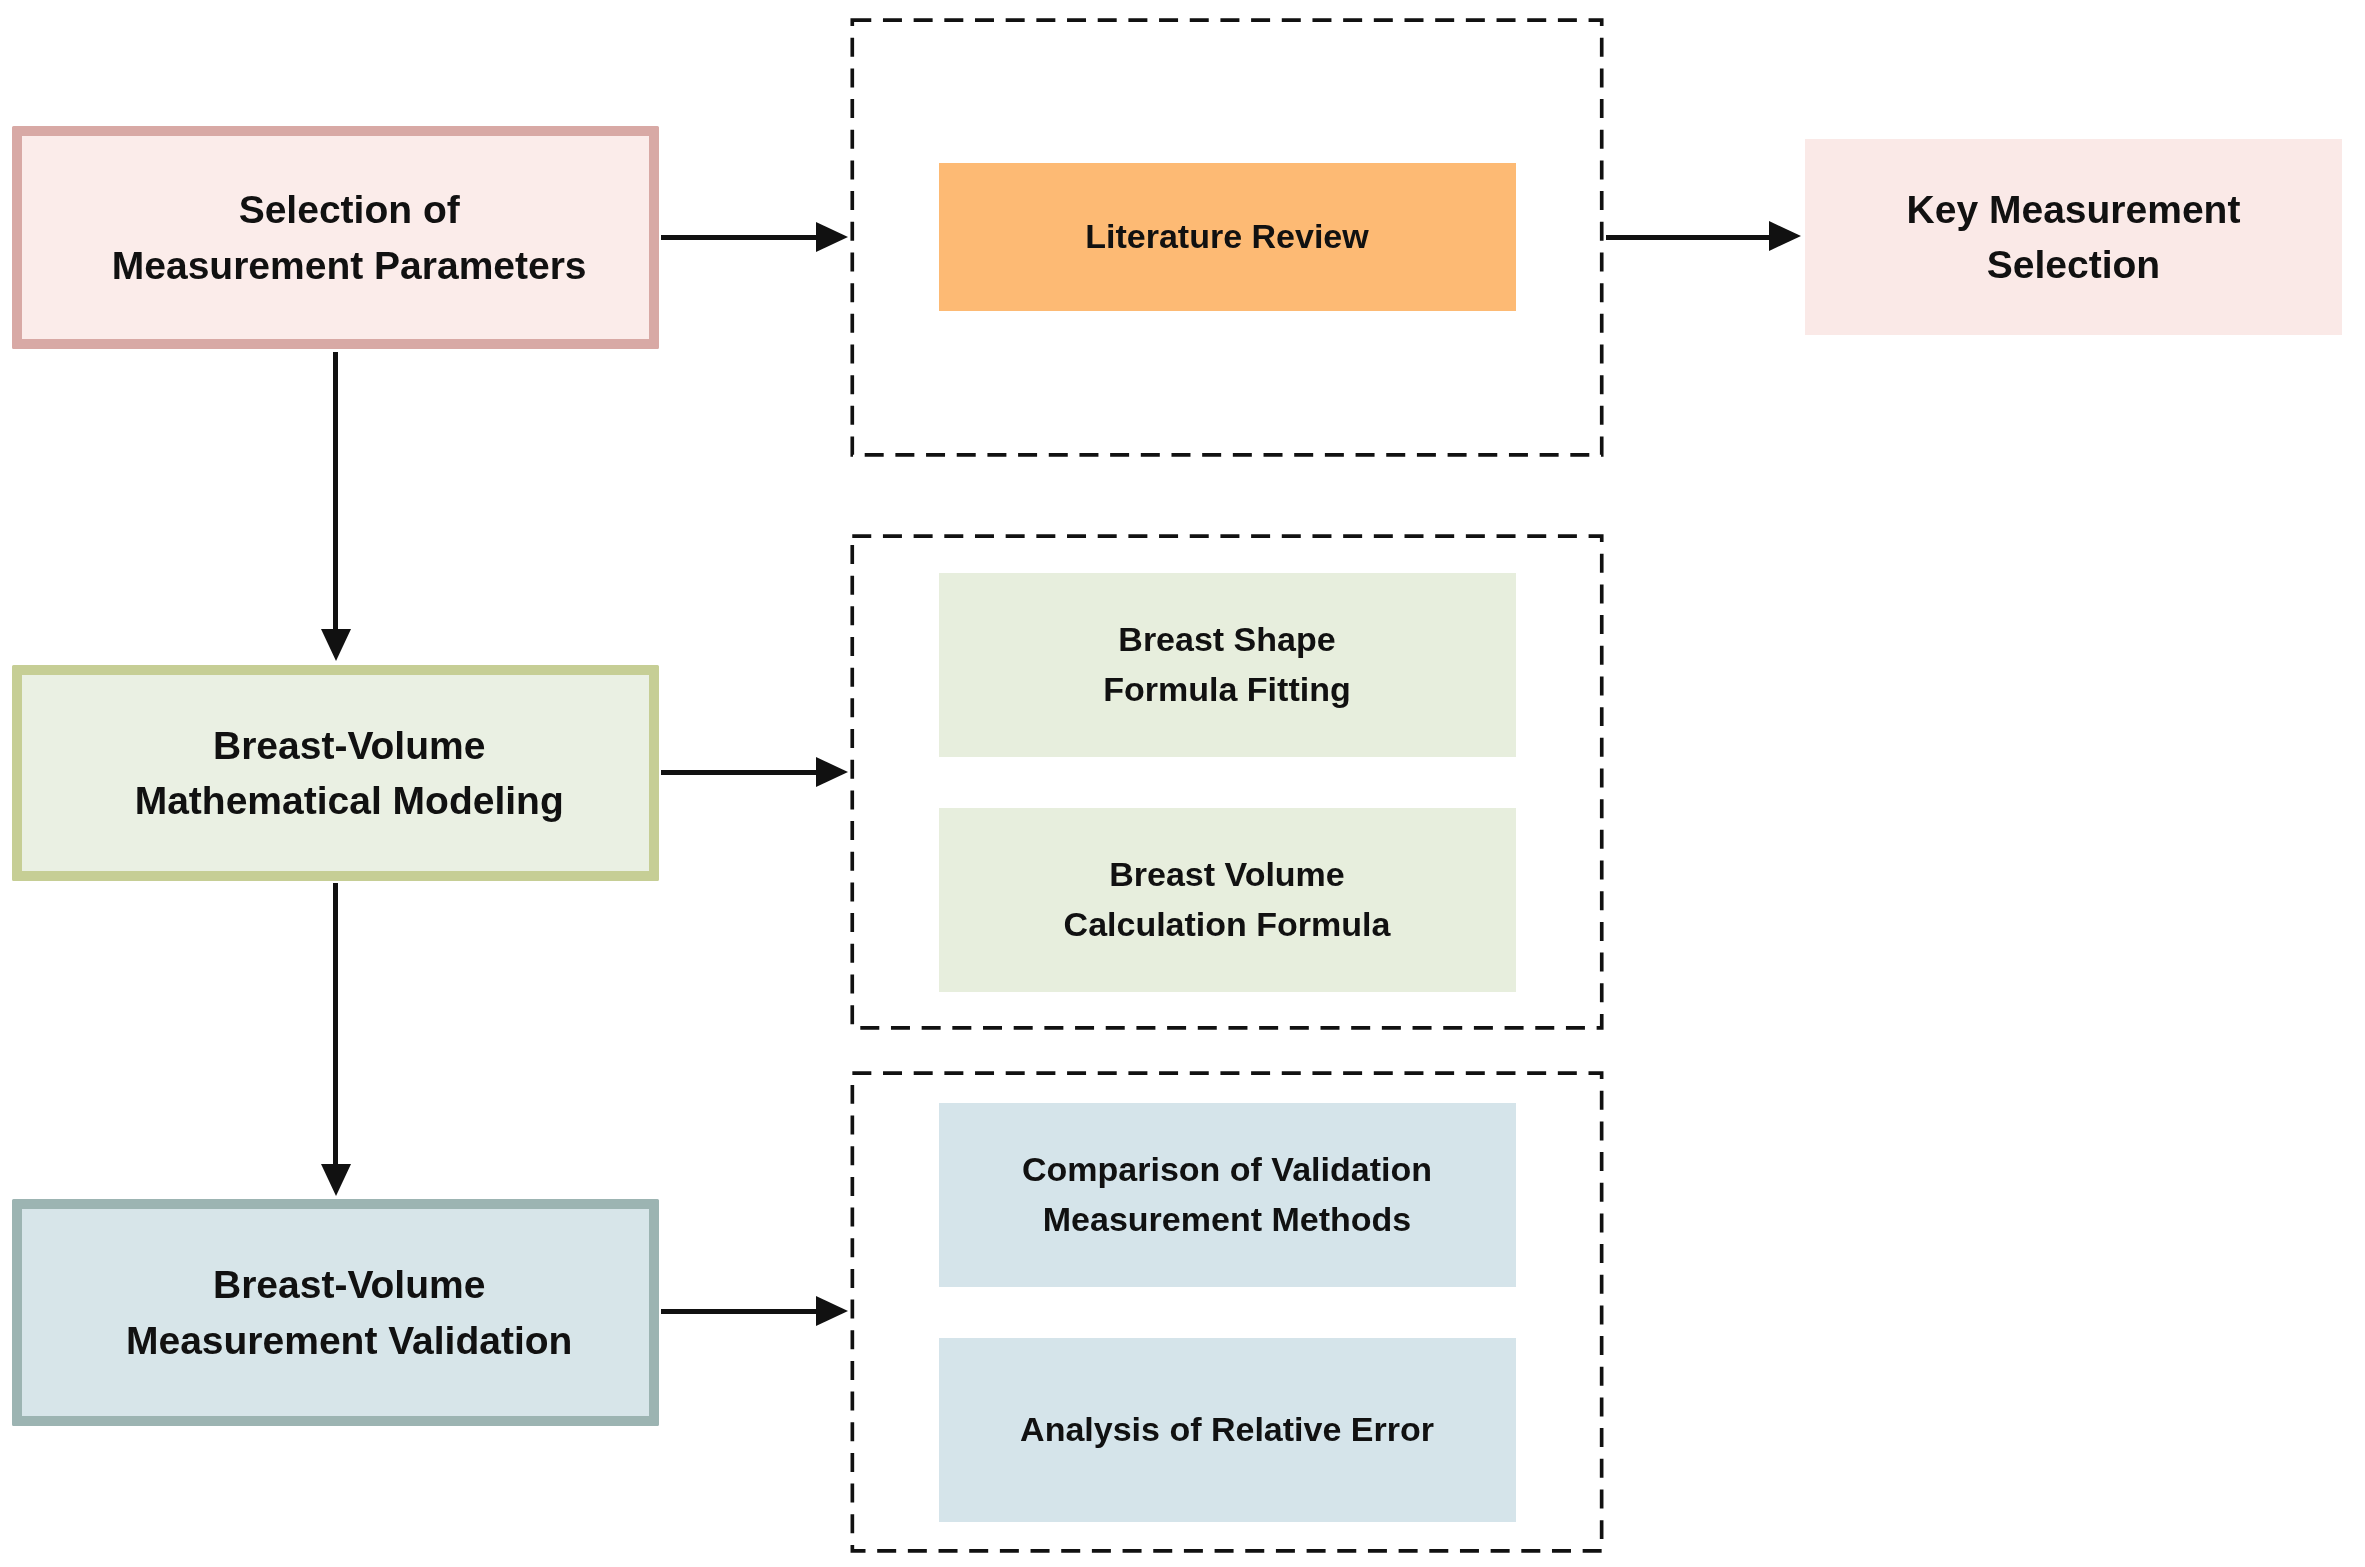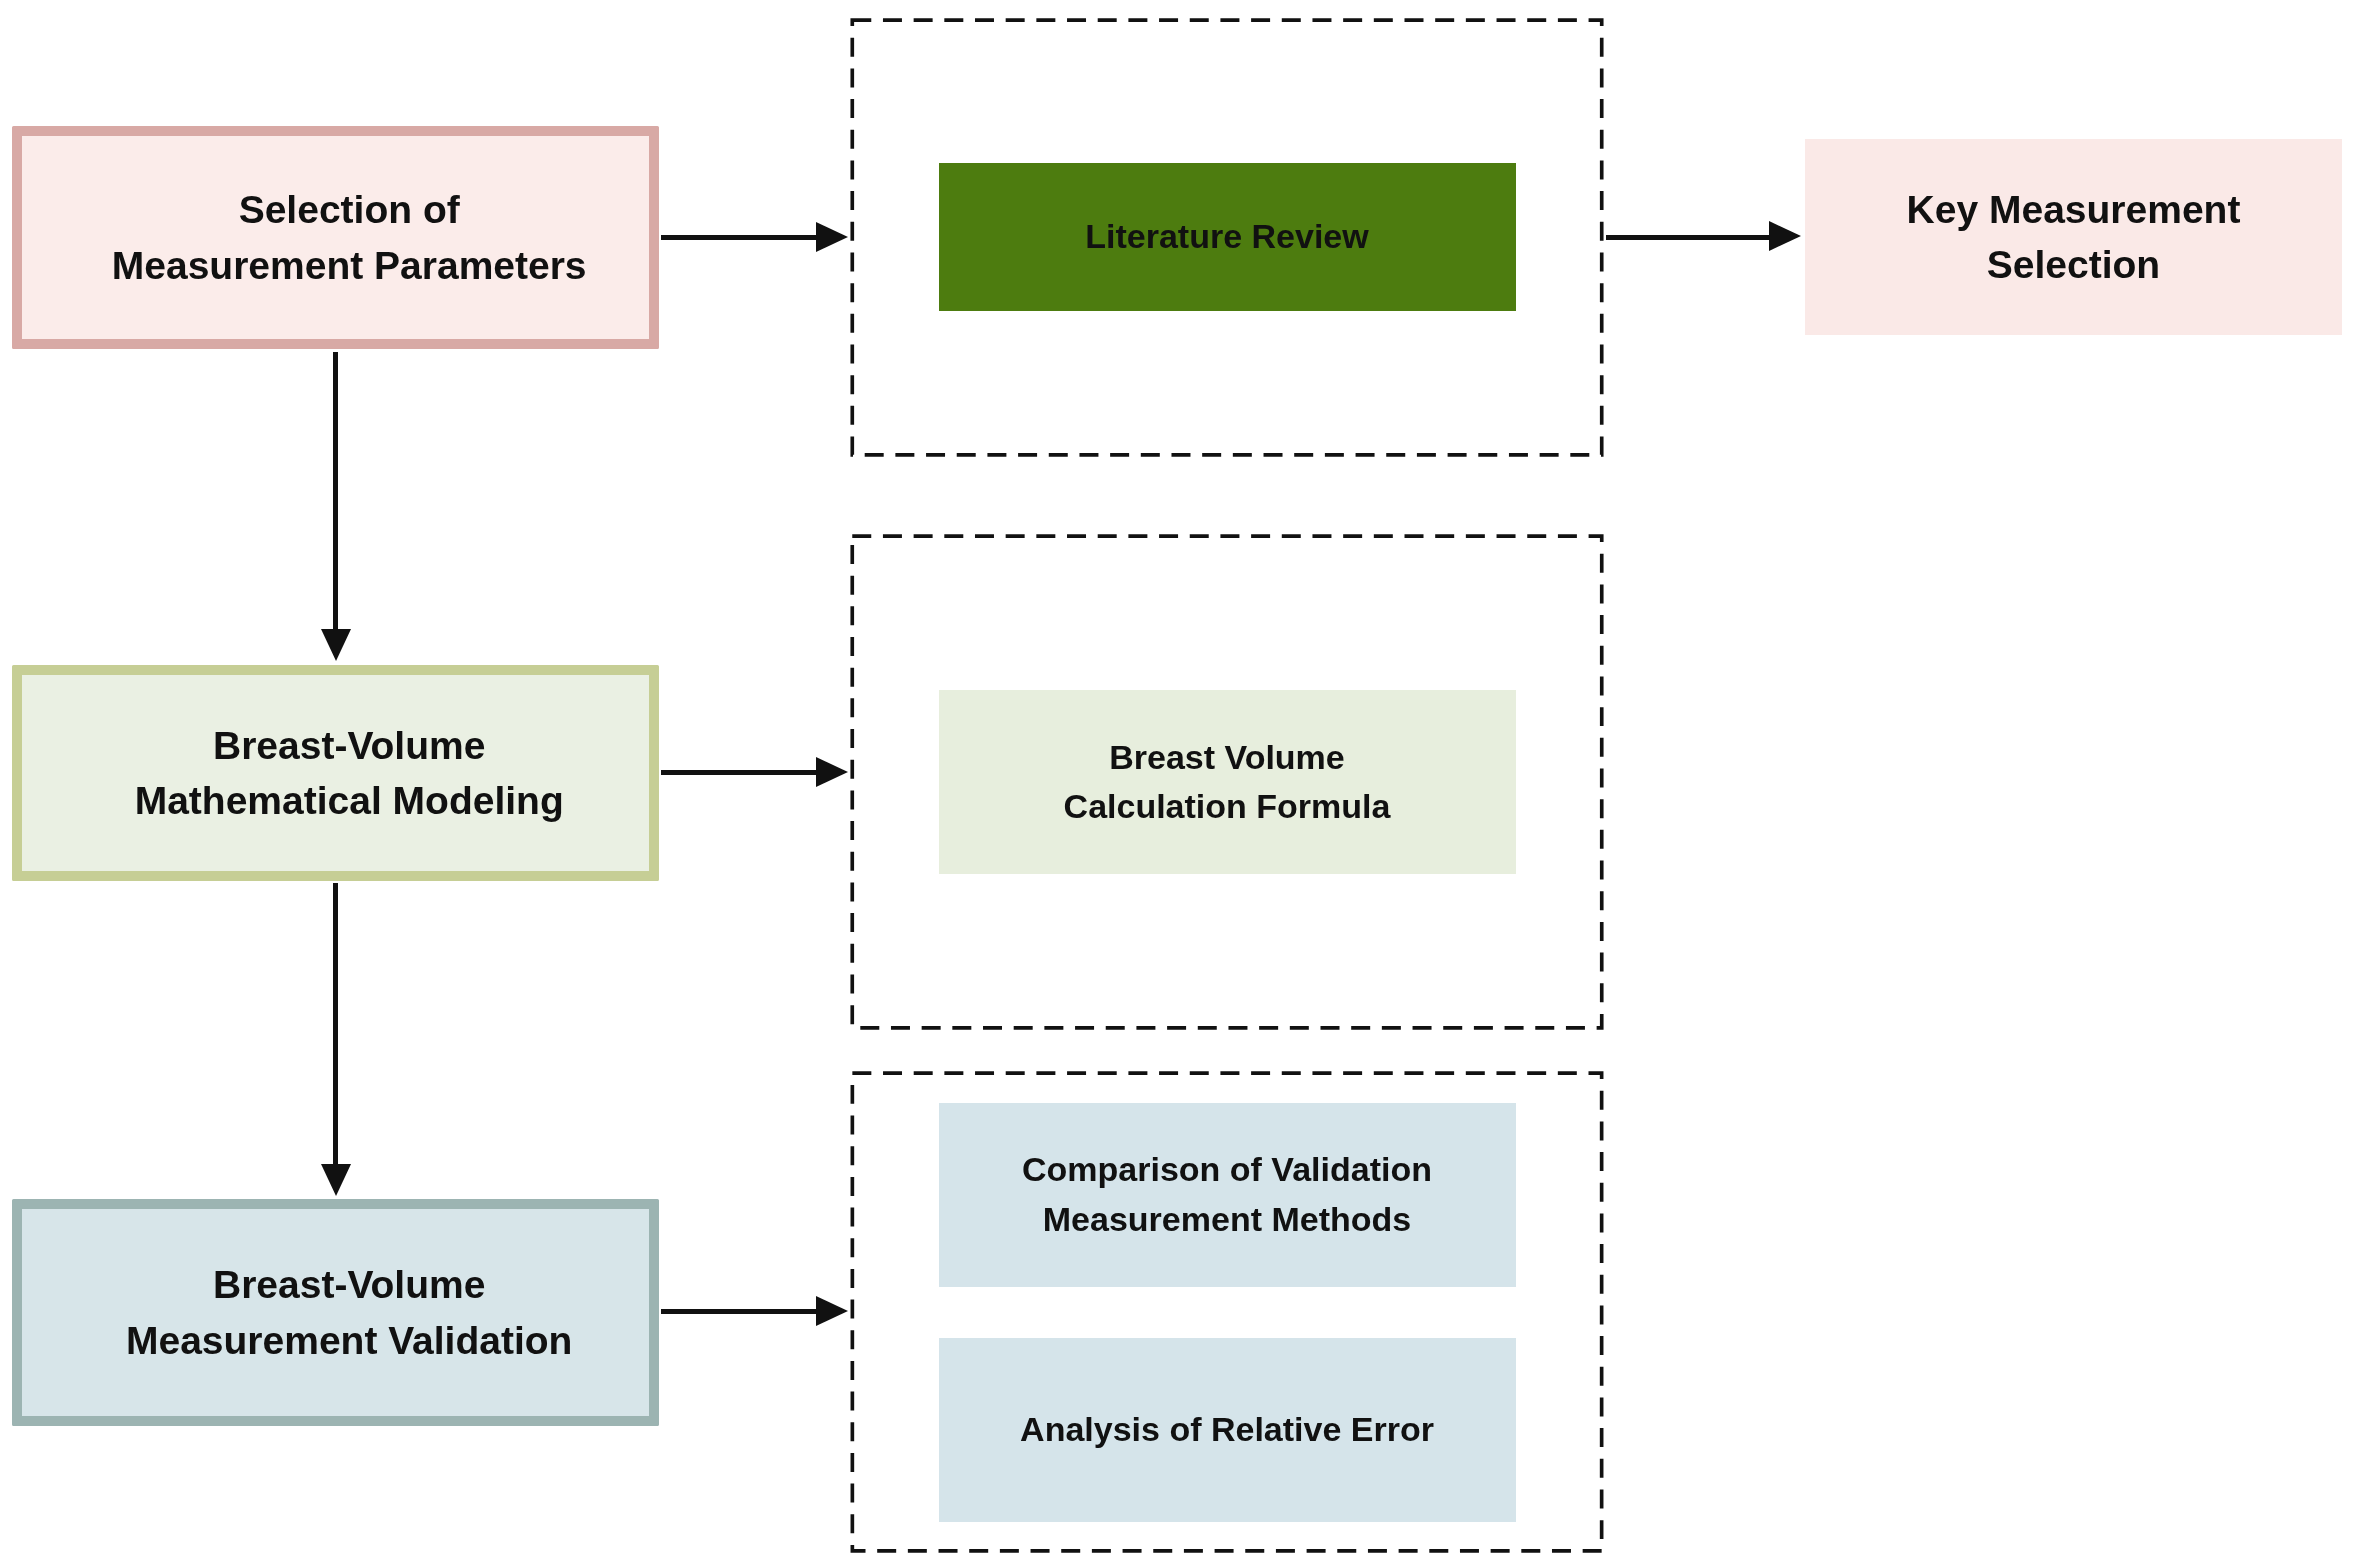--- a/index.html
+++ b/index.html
@@ -78,21 +78,21 @@
     position: relative;
     width: 577px;
     display: flex;
     align-items: center;
     justify-content: center;
   }
   .sub .label {
     font-size: 34px; font-weight: 700; line-height: 1.45;
     text-align: center; white-space: pre-line;
   }
-  #group-selection  .sub { height: 148px; background: #4d7c0f; }
+  #group-selection  .sub { height: 148px; background: #fdba74; }
   #group-modeling   .sub { height: 184px; background: #e7eedd; }
   #group-validation .sub { height: 184px; background: #d5e4ea; }
   
   .shaft-h { position: absolute; height: 5.1px; background: #111111; }
   .shaft-v { position: absolute; width: 5.1px;  background: #111111; }
   .head-right {
     position: absolute; width: 0; height: 0;
     border-left: 32px solid #111111;
     border-top: 15.3px solid transparent;
     border-bottom: 15.3px solid transparent;
@@ -131,20 +131,24 @@
     <div class="sub">
       <div class="label">Literature Review</div>
     </div>
   </div>
 
   <div class="group" id="group-modeling">
     <svg class="dash-rect" width="754" height="496" viewBox="0 0 1032 679">
       <rect x="3" y="3" width="1026" height="673" fill="none" stroke="#111111" stroke-width="5" stroke-dasharray="26 16"></rect>
     </svg>
     <div class="sub">
+      <div class="label">Breast Shape
+Formula Fitting</div>
+    </div>
+    <div class="sub">
       <div class="label">Breast Volume
 Calculation Formula</div>
     </div>
   </div>
 
   <div class="group" id="group-validation">
     <svg class="dash-rect" width="754" height="482" viewBox="0 0 1032 660">
       <rect x="3" y="3" width="1026" height="654" fill="none" stroke="#111111" stroke-width="5" stroke-dasharray="26 16"></rect>
     </svg>
     <div class="sub">

